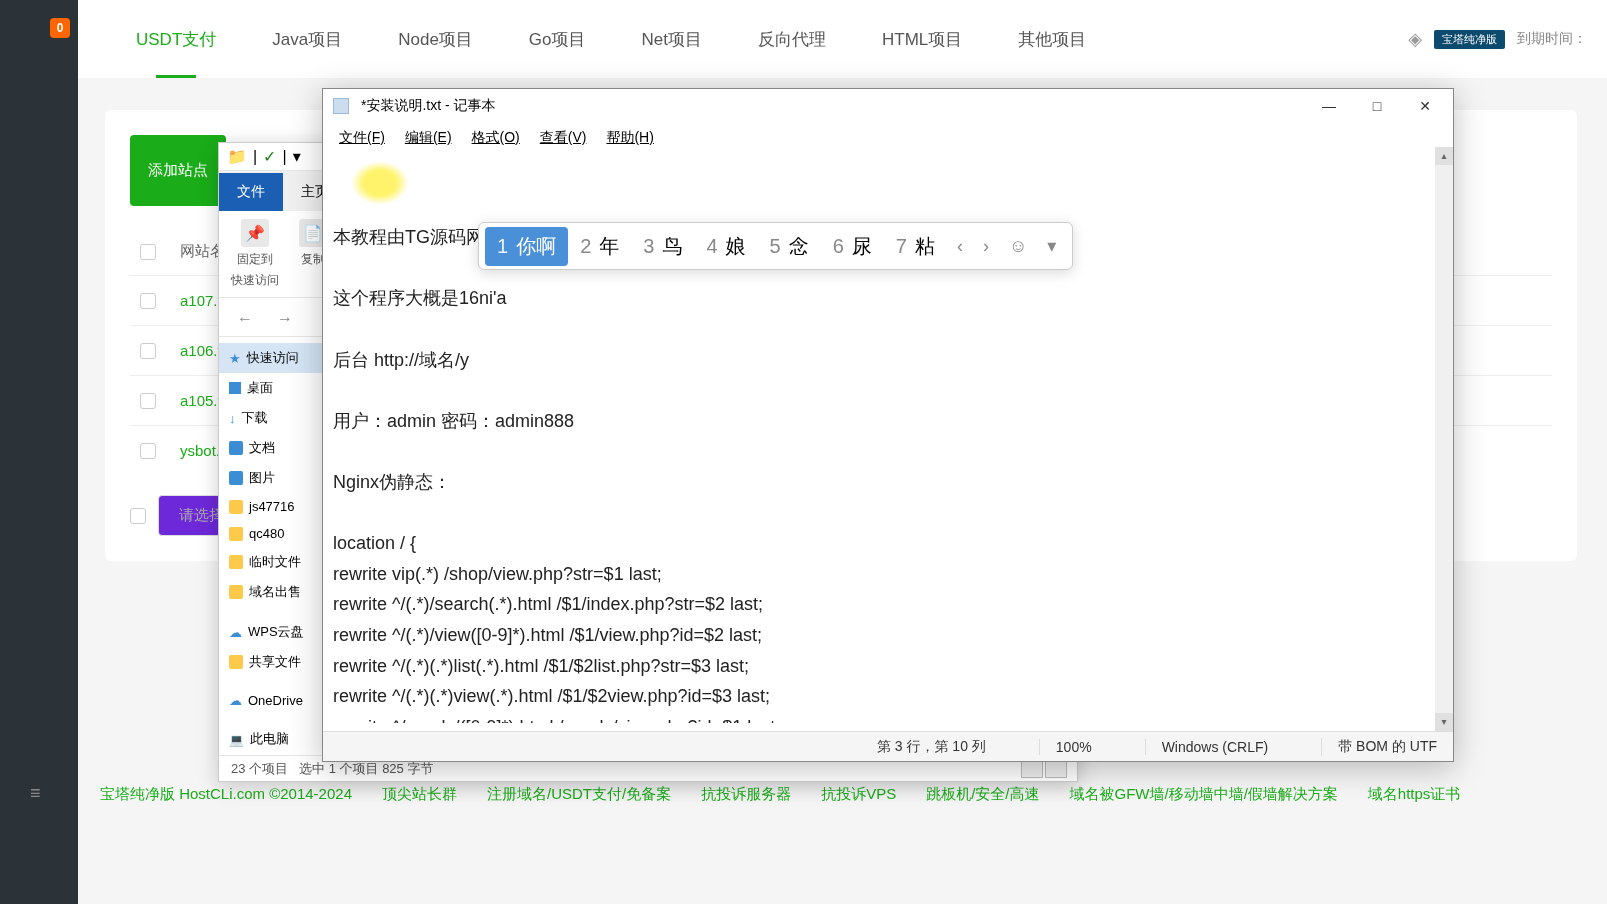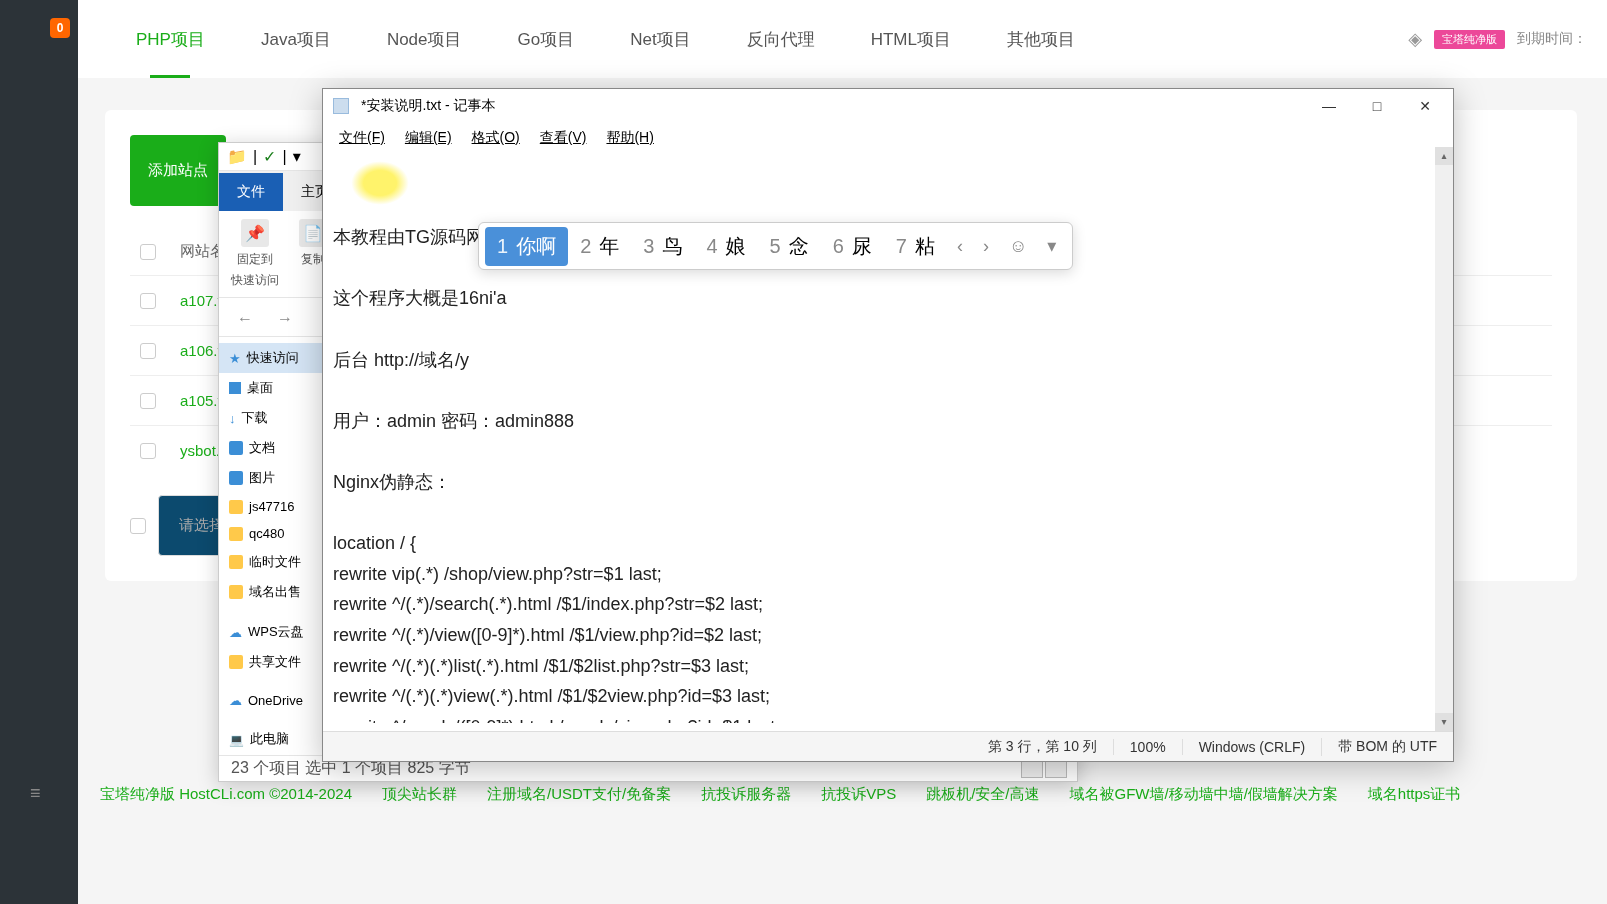--- a/index.html
+++ b/index.html
@@ -7,35 +7,35 @@
 
 .left-sidebar { position: absolute; left: 0; top: 0; width: 78px; height: 904px; background: #2c3338; }
 .sidebar-badge { position: absolute; left: 50px; top: 18px; width: 20px; height: 20px; background: #ff6600; color: #fff; border-radius: 4px; font-size: 12px; text-align: center; line-height: 20px; font-weight: bold; }
 .sidebar-hamburger { position: absolute; left: 30px; bottom: 100px; color: #888; font-size: 18px; }
 
 .top-tabs { position: absolute; left: 78px; top: 0; right: 0; height: 78px; background: #fff; display: flex; align-items: center; padding-left: 30px; }
 .top-tab { padding: 0 28px; height: 78px; display: flex; align-items: center; font-size: 17px; color: #555; cursor: pointer; position: relative; }
 .top-tab.active { color: #1aad19; }
 .top-tab.active::after { content: ''; position: absolute; bottom: 0; left: 50%; transform: translateX(-50%); width: 40px; height: 3px; background: #1aad19; }
 .top-right { position: absolute; right: 20px; display: flex; align-items: center; gap: 12px; }
-.badge-label { background: #ec4899; color: #fff; padding: 2px 8px; font-size: 11px; border-radius: 2px; }
+.badge-label { background: #0c4a6e; color: #fff; padding: 2px 8px; font-size: 11px; border-radius: 2px; }
 .diamond-icon { color: #999; font-size: 18px; }
 .expiry-text { color: #888; font-size: 14px; }
 
 .main-panel { position: absolute; left: 105px; top: 110px; right: 30px; background: #fff; border-radius: 6px; padding: 25px; }
 .btn-add-site { background: #1aad19; color: #fff; border: none; padding: 26px 18px; border-radius: 4px; font-size: 15px; cursor: pointer; }
 .btn-advanced { margin-left: 12px; padding: 10px 14px; border: 1px solid #ddd; background: #fff; border-radius: 4px; font-size: 15px; cursor: pointer; display: inline-flex; align-items: center; gap: 6px; }
 .table-header { margin-top: 22px; display: flex; align-items: center; padding: 14px 10px; color: #666; font-size: 15px; }
 .col-check { width: 40px; }
 .col-name { flex: 1; }
 .checkbox { width: 16px; height: 16px; border: 1px solid #ccc; border-radius: 3px; }
 .site-row { display: flex; align-items: center; padding: 16px 10px; border-top: 1px solid #eee; }
 .site-name { color: #1aad19; font-size: 15px; }
 .bottom-action { margin-top: 20px; display: flex; align-items: center; gap: 12px; }
-.btn-choose { padding: 20px 20px; border: 1px solid #ddd; background: #0c4a6e; color: #aaa; border-radius: 4px; font-size: 15px; }
+.btn-choose { padding: 10px 20px; border: 1px solid #ddd; background: #6d28d9; color: #aaa; border-radius: 4px; font-size: 15px; }
 
 .footer-links { position: absolute; left: 100px; bottom: 100px; right: 30px; display: flex; gap: 30px; font-size: 15px; }
 .footer-link { color: #1aad19; cursor: pointer; white-space: nowrap; }
 
 
 .explorer { position: absolute; left: 218px; top: 142px; width: 860px; height: 640px; background: #fff; border: 1px solid #ccc; box-shadow: 0 4px 20px rgba(0,0,0,.2); }
 .explorer-tabs { display: flex; background: #f0f0f0; height: 40px; align-items: flex-end; }
 .exp-tab { padding: 10px 18px; font-size: 14px; cursor: pointer; }
 .exp-tab.active { background: #1a5fb4; color: #fff; }
 .explorer-toolbar { display: flex; padding: 8px 12px; gap: 20px; border-bottom: 1px solid #e5e5e5; }
@@ -46,36 +46,36 @@
 .explorer-body { display: flex; height: 440px; }
 .exp-side { width: 110px; border-right: 1px solid #e5e5e5; overflow-y: auto; padding: 6px 0; }
 .exp-side-item { display: flex; align-items: center; gap: 6px; padding: 6px 10px; font-size: 13px; cursor: pointer; white-space: nowrap; overflow: hidden; }
 .exp-side-item.active { background: #d5e5f5; }
 .folder-ico { width: 14px; height: 14px; background: #ffc94a; border-radius: 2px; display: inline-block; }
 .star-ico::before { content: '★'; color: #3b8ed6; font-size: 13px; }
 .desktop-ico { width: 12px; height: 12px; background: #3b8ed6; display: inline-block; }
 .dl-ico::before { content: '↓'; color: #3b8ed6; font-weight: bold; }
 .cloud-ico::before { content: '☁'; color: #3b8ed6; }
 .pc-ico::before { content: '💻'; font-size: 12px; }
-.explorer-status { position: absolute; bottom: 0; left: 0; right: 0; height: 26px; border-top: 1px solid #e5e5e5; display: flex; align-items: center; padding: 0 12px; font-size: 16px; color: #555; gap: 4px; background: #fff; }
+.explorer-status { position: absolute; bottom: 0; left: 0; right: 0; height: 26px; border-top: 1px solid #e5e5e5; display: flex; align-items: center; padding: 0 12px; font-size: 13px; color: #555; gap: 11px; background: #fff; }
 .view-toggle { position: absolute; right: 10px; display: flex; gap: 2px; }
 .view-btn { width: 22px; height: 18px; border: 1px solid #bbb; background: #eee; }
 
 
 .notepad { position: absolute; left: 322px; top: 88px; width: 1132px; height: 674px; background: #fff; border: 1px solid #888; box-shadow: 0 6px 30px rgba(0,0,0,.25); }
 .np-title { display: flex; align-items: center; justify-content: space-between; height: 34px; padding: 0 4px 0 10px; background: #fff; }
 .np-title-left { display: flex; align-items: center; gap: 12px; font-size: 14px; }
 .np-icon { width: 16px; height: 16px; background: #cde; border: 1px solid #9bd; }
 .np-ctrls { display: flex; }
 .np-ctrl { width: 48px; height: 30px; display: flex; align-items: center; justify-content: center; cursor: pointer; font-size: 14px; color: #333; }
 .np-menu { display: flex; gap: 4px; padding: 4px 8px; font-size: 14px; }
 .np-menu-item { padding: 2px 8px; cursor: pointer; text-decoration: underline; }
 .np-content { position: relative; padding: 8px 10px; font-size: 18px; line-height: 1.7; font-family: "Microsoft YaHei", Consolas, monospace; color: #222; height: 570px; overflow: hidden; white-space: pre-wrap; }
 .highlight-cursor { position: absolute; left: 28px; top: 8px; width: 58px; height: 44px; background: radial-gradient(ellipse, #fff36b 40%, rgba(255,243,107,0) 70%); border-radius: 50%; pointer-events: none; }
-.np-status { position: absolute; bottom: 0; left: 0; right: 0; height: 30px; border-top: 1px solid #ddd; display: flex; align-items: center; font-size: 14px; color: #333; background: #f5f5f5; }
+.np-status { position: absolute; bottom: 0; left: 0; right: 0; height: 30px; border-top: 1px solid #ddd; display: flex; align-items: center; font-size: 14px; color: #333; background: #f5f5f5; gap: 37px; }
 .np-st-cell { padding: 0 16px; border-left: 1px solid #ddd; }
 .np-st-cell:first-child { border-left: none; margin-left: auto; }
 .np-scroll { position: absolute; right: 0; top: 58px; bottom: 30px; width: 18px; background: #f0f0f0; }
 .np-scroll-up, .np-scroll-down { height: 18px; background: #e0e0e0; text-align: center; font-size: 10px; line-height: 18px; color: #666; }
 .np-scroll-down { position: absolute; bottom: 0; width: 100%; }
 
 
 .ime { position: absolute; left: 478px; top: 222px; height: 48px; background: #fff; border: 1px solid #ccc; border-radius: 6px; box-shadow: 0 3px 14px rgba(0,0,0,.15); display: flex; align-items: center; padding: 0 6px; z-index: 100; }
 .ime-cand { display: flex; align-items: center; gap: 8px; padding: 6px 12px; font-size: 20px; cursor: pointer; border-radius: 4px; }
 .ime-cand.active { background: #4a90d9; color: #fff; }
@@ -85,21 +85,21 @@
 </style>
 </head>
 <body>
 
 <div class="left-sidebar">
   <div class="sidebar-badge">0</div>
   <div class="sidebar-hamburger">≡</div>
 </div>
 
 <div class="top-tabs">
-  <div class="top-tab active">PHP项目</div>
+  <div class="top-tab active">USDT支付</div>
   <div class="top-tab">Java项目</div>
   <div class="top-tab">Node项目</div>
   <div class="top-tab">Go项目</div>
   <div class="top-tab">Net项目</div>
   <div class="top-tab">反向代理</div>
   <div class="top-tab">HTML项目</div>
   <div class="top-tab">其他项目</div>
   <div class="top-right">
     <span class="diamond-icon">◈</span>
     <span class="badge-label">宝塔纯净版</span>

